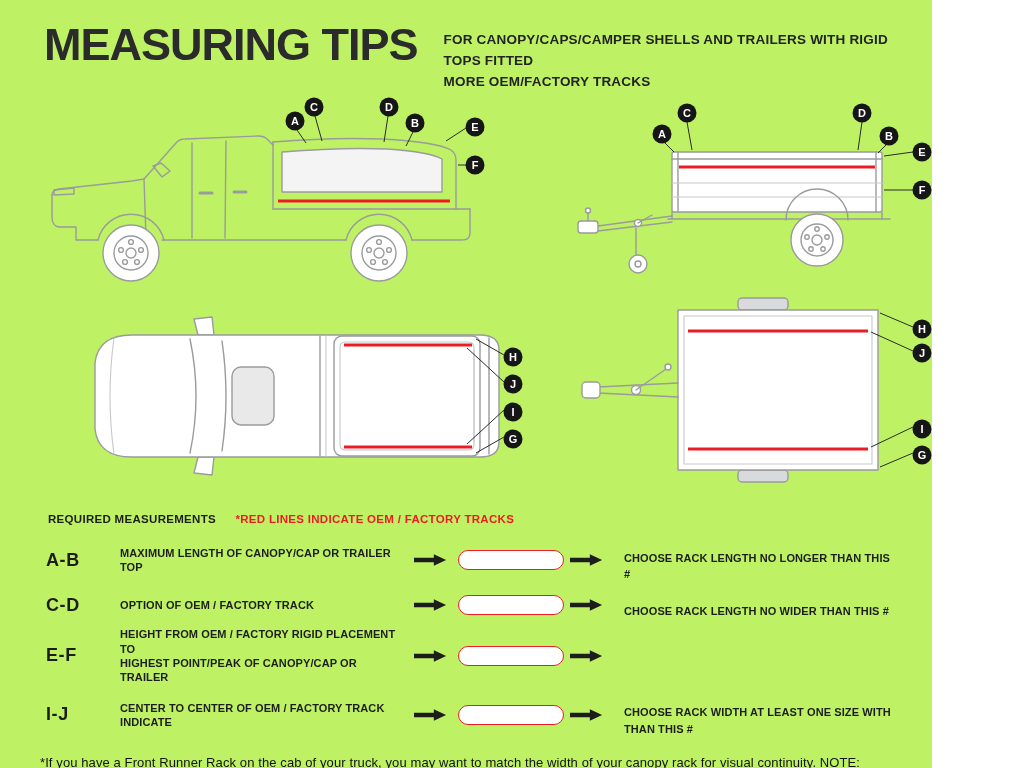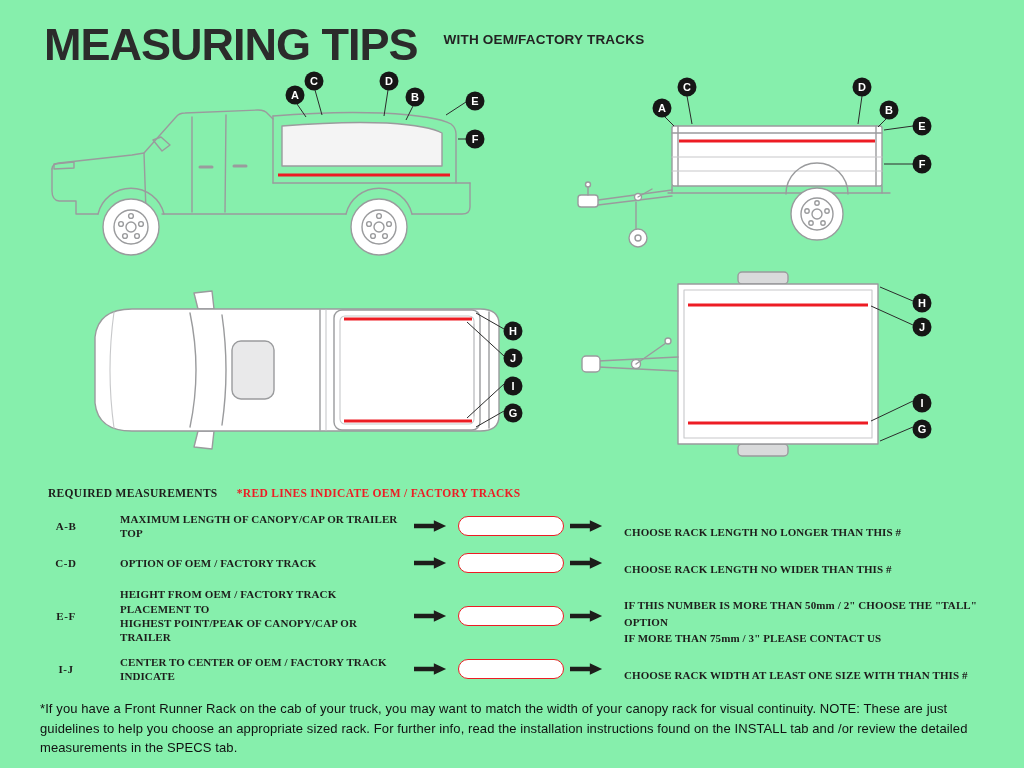--- a/index.html
+++ b/index.html
@@ -1,38 +1,38 @@
 <!DOCTYPE html>
 <html><head>
 <meta charset="utf-8">
 <style>
   * { margin:0; padding:0; box-sizing:border-box; }
   html,body { width:1024px; height:768px; }
   body { font-family:"Liberation Sans", sans-serif; background:#fff; color:#1d1d1b; }
-  .page { width:1024px; height:768px; background:#86efac; overflow:hidden; position:relative; }
+  .page { width:932px; height:768px; background:#bef264; overflow:hidden; position:relative; }
 
   
   .header { display:flex; align-items:flex-start; padding:22px 40px 0 44px; }
   .title { font-size:45px; font-weight:bold; letter-spacing:-1px; line-height:1.0; color:#2b2b2b; flex:none; }
   .subtitle { margin-left:26px; margin-top:8px; font-size:13.5px; font-weight:bold; line-height:1.55; letter-spacing:0.2px; color:#232323; }
 
   
   .diagrams { position:relative; height:408px; margin-top:2px; }
   .diagrams svg { position:absolute; display:block; }
   #truck-side   { left:42px;  top:0px;   }
   #trailer-side { left:572px; top:4px;   }
   #truck-top    { left:86px;  top:210px; }
   #trailer-top  { left:576px; top:200px; }
 
   
-  .measurements { padding:0 40px 0 46px;font-family:Liberation Serif, serif; }
+  .measurements { padding:0 40px 0 46px; }
   .m-head { font-size:11.5px; font-weight:bold; letter-spacing:0.3px; margin:10px 0 9px 2px; }
   .m-head .note { color:#ed1c24; margin-left:16px; }
   .mrow { display:grid; grid-template-columns:40px 316px 38px 106px 48px auto; column-gap:6px; align-items:center; padding:4px 0; }
-  .mid  { font-size:11px; font-weight:bold; letter-spacing:0.6px;text-align:center; }
+  .mid  { font-size:18px; font-weight:bold; letter-spacing:0.6px; }
   .mdesc{ font-size:11px; font-weight:bold; line-height:1.3; letter-spacing:0.1px; white-space:pre-line;padding-left:28px; }
   .pill { width:100%; height:20px; border:1.7px solid #ed1c24; border-radius:11px; background:#fff; }
   .mres { font-size:11px; font-weight:bold; line-height:1.5; letter-spacing:0.1px; white-space:pre-line;margin-top:12px; }
   .arr  { display:block; }
 
   
   .footnote { margin:12px 38px 0 40px; font-size:13px; line-height:1.5; letter-spacing:0.1px; color:#111; max-width:950px; }
 
   
   .sketch { stroke:#9a9b9d; fill:none; stroke-width:1.4; stroke-linecap:round; stroke-linejoin:round; }
@@ -43,21 +43,22 @@
   .track  { stroke:#ed1c24; stroke-width:3; fill:none; }
 </style>
 </head>
 <body>
 
 <div class="page">
 
   <div class="header">
     <div class="title">MEASURING TIPS</div>
     <div class="subtitle">
-      <div>WITH OEM/FACTORY TRACKS</div>
+      <div>FOR CANOPY/CAPS/CAMPER SHELLS AND TRAILERS WITH RIGID TOPS FITTED</div>
+      <div>MORE OEM/FACTORY TRACKS</div>
     </div>
   </div>
 
   <div class="diagrams">
 
     <svg id="truck-side" width="470" height="200" viewBox="0 0 470 200">
       <g class="sketch">
         <path d="M10 100 Q10 95 17 94 L90 86 L102 84 L134 48 Q137 44 143 44 L216 41 Q223 41 226 45 L231 50"></path>
         <path d="M10 100 L10 122 Q10 131 17 132 L34 132 L34 145 L56 145"></path>
         <path d="M12 95 L32 93 L32 99 L12 100 Z"></path>
@@ -316,31 +317,29 @@
         </svg>
       <span class="pill"></span>
       <svg class="arr" width="34" height="12" viewBox="0 0 36 12">
           <path d="M0 3.5 H21 V0 L34 6 L21 12 V8.5 H0 Z" fill="#1d1d1b"></path>
         </svg>
       <span class="mres">CHOOSE RACK LENGTH NO WIDER THAN THIS #</span>
     </div>
 
     <div class="mrow">
       <span class="mid">E-F</span>
-      <span class="mdesc">HEIGHT FROM OEM / FACTORY TRACK PLACEMENT TO
+      <span class="mdesc">HEIGHT FROM OEM / FACTORY RIGID PLACEMENT TO
 HIGHEST POINT/PEAK OF CANOPY/CAP OR TRAILER</span>
       <svg class="arr" width="34" height="12" viewBox="0 0 36 12">
           <path d="M0 3.5 H21 V0 L34 6 L21 12 V8.5 H0 Z" fill="#1d1d1b"></path>
         </svg>
       <span class="pill"></span>
       <svg class="arr" width="34" height="12" viewBox="0 0 36 12">
           <path d="M0 3.5 H21 V0 L34 6 L21 12 V8.5 H0 Z" fill="#1d1d1b"></path>
         </svg>
-      <span class="mres">IF THIS NUMBER IS MORE THAN 50mm / 2" CHOOSE THE "TALL" OPTION
-IF MORE THAN 75mm / 3" PLEASE CONTACT US</span>
     </div>
 
 
     <div class="mrow">
       <span class="mid">I-J</span>
       <span class="mdesc">CENTER TO CENTER OF OEM / FACTORY TRACK INDICATE</span>
       <svg class="arr" width="34" height="12" viewBox="0 0 36 12">
           <path d="M0 3.5 H21 V0 L34 6 L21 12 V8.5 H0 Z" fill="#1d1d1b"></path>
         </svg>
       <span class="pill"></span>

